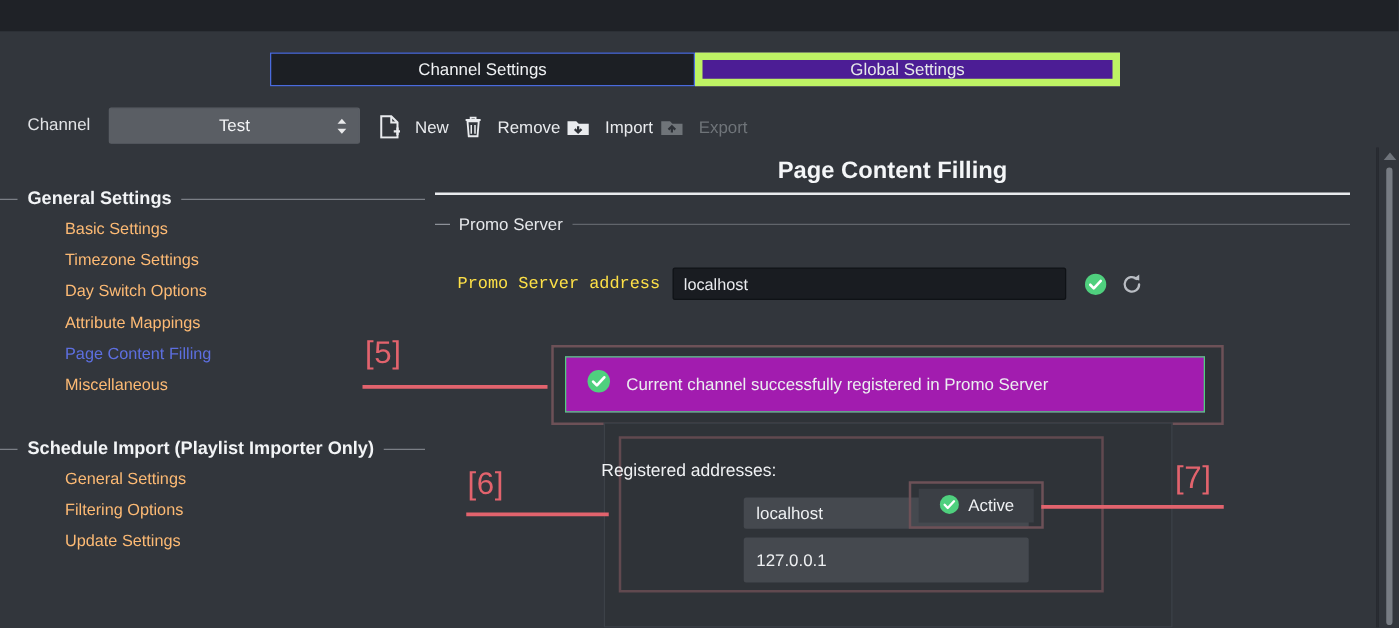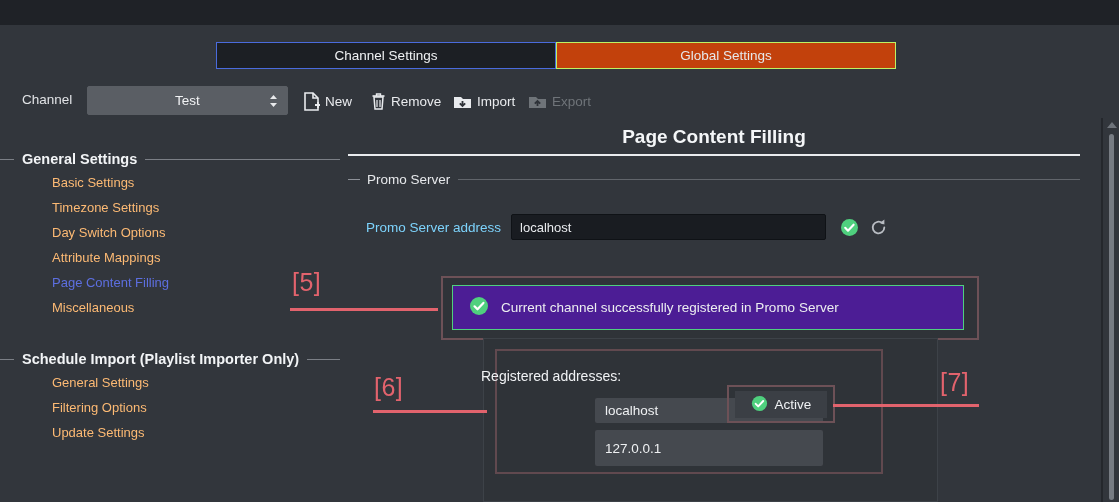--- a/index.html
+++ b/index.html
@@ -19,21 +19,21 @@
 
   
   .tabstrip {
     position: absolute; left: 216px; top: 42px;
     display: flex; height: 32px;
   }
   .tab {
     width: 340px; height: 27px;
     display: flex; align-items: center; justify-content: center;
     font-size: 13.5px; color: #e6e8ea;
-    background: #c2410c; border: 1px solid #bef264;
+    background: #4c1d95; border: 6px solid #bef264;
   }
   .tab.active {
     background: #1c1f24; border: 1px solid #4a6bdd; color: #f0f2f4;
   }
 
   
   .toolrow {
     position: absolute; left: 0; top: 86px; width: 1119px; height: 32px;
   }
   .chan-label {
@@ -48,21 +48,21 @@
     font-size: 13.5px; color: #f2f3f5;
     position: absolute;
   }
   .combo .spin {
     position: absolute; right: 9px; top: 50%; transform: translateY(-50%);
     display: flex; flex-direction: column; align-items: center;
     line-height: 6px; font-size: 9px; color: #e9eaec;
   }
   .tbtn {
     position: absolute; top: 3px; height: 24px;
-    display: flex; align-items: center; gap: 5px;
+    display: flex; align-items: center; gap: 12px;
     font-size: 13.5px; color: #e9ebee;
   }
   .tbtn.disabled { color: #6f7479; }
   .tbtn svg { display: block; }
 
   
   .sidebar { position: absolute; left: 0; top: 140px; width: 340px; }
   .grp {
     position: relative; display: flex; align-items: center;
     margin-top: 8px; height: 22px;
@@ -93,21 +93,21 @@
 
   .fieldset { position: relative; margin-top: 14px; padding: 0 8px; }
   .fs-head { display: flex; align-items: center; height: 18px; }
   .fs-head .dash { width: 12px; height: 1px; background: #8d9198; margin-right: 7px; }
   .fs-head .fs-title { font-size: 13.5px; color: #e6e8eb; white-space: nowrap; }
   .fs-head .rule { flex: 1 1 auto; height: 1px; background: #61656b; margin-left: 8px; }
 
   .addr-row {
     display: flex; align-items: center; margin-top: 26px; padding-left: 18px;
   }
-  .addr-label { font-size: 13.5px; color: #7dd3fc; margin-right: 10px; }
+  .addr-label { font-size: 13.5px; color: #fde047; margin-right: 10px; font-family: Liberation Mono, monospace; }
   .addr-input {
     width: 315px; height: 26px;
     background: #191c21; border: 1px solid #0f1216; border-radius: 2px;
     color: #e9ebee; font-size: 13px;
     padding: 0 8px; outline: none;
     font-family: "Liberation Sans", sans-serif;
   }
   .ok-badge { margin-left: 14px; display: flex; align-items: center; }
   .refresh-btn { margin-left: 10px; display: flex; align-items: center; }
 
@@ -115,21 +115,21 @@
   .marker {
     position: absolute; color: #e2636d; font-size: 25px;
     font-family: "Liberation Sans", sans-serif; letter-spacing: 0.5px;
   }
   .leader { position: absolute; background: #e2636d; height: 3px; }
 
   
   .mauve-box { position: absolute; border: 2px solid #6d5157; background: #2f3338; }
   .success-box {
     position: absolute;
-    border: 1px solid #4fd07e; background: #4c1d95;
+    border: 1px solid #4fd07e; background: #a21caf;
     display: flex; align-items: center; gap: 12px;
     padding-left: 16px;
   }
   .success-text { font-size: 13.5px; color: #eceef0; }
 
   .reg-panel { position: absolute; background: #2f3338; border: 1px solid #3d4248; }
   .reg-inner { position: absolute; border: 2px solid #61494f; }
   .reg-title { position: absolute; font-size: 14px; color: #f0f2f4; }
   .reg-item {
     position: absolute; background: #45494f; border-radius: 2px;

